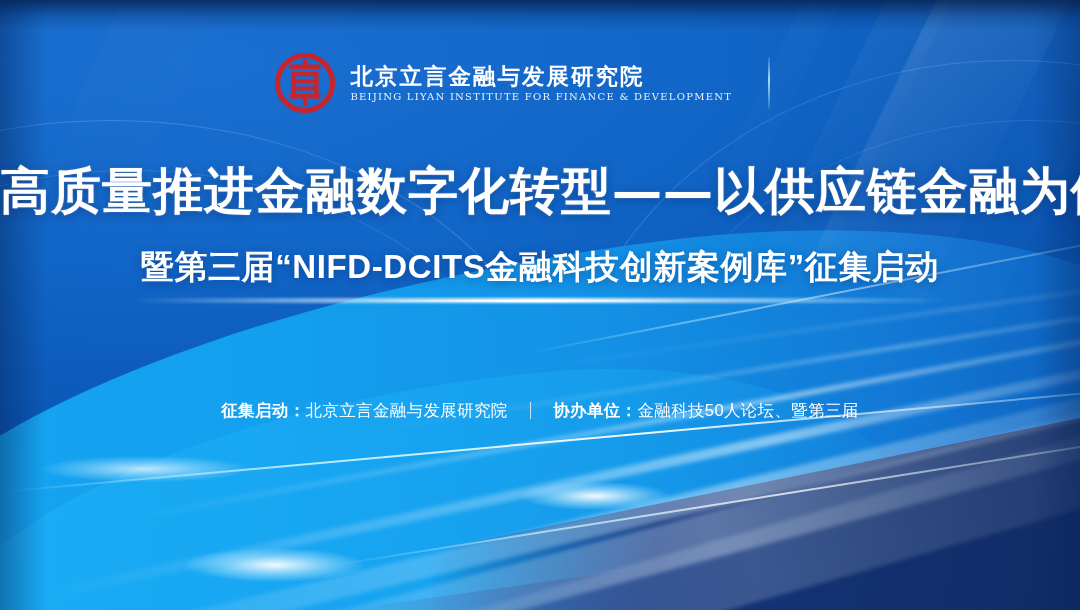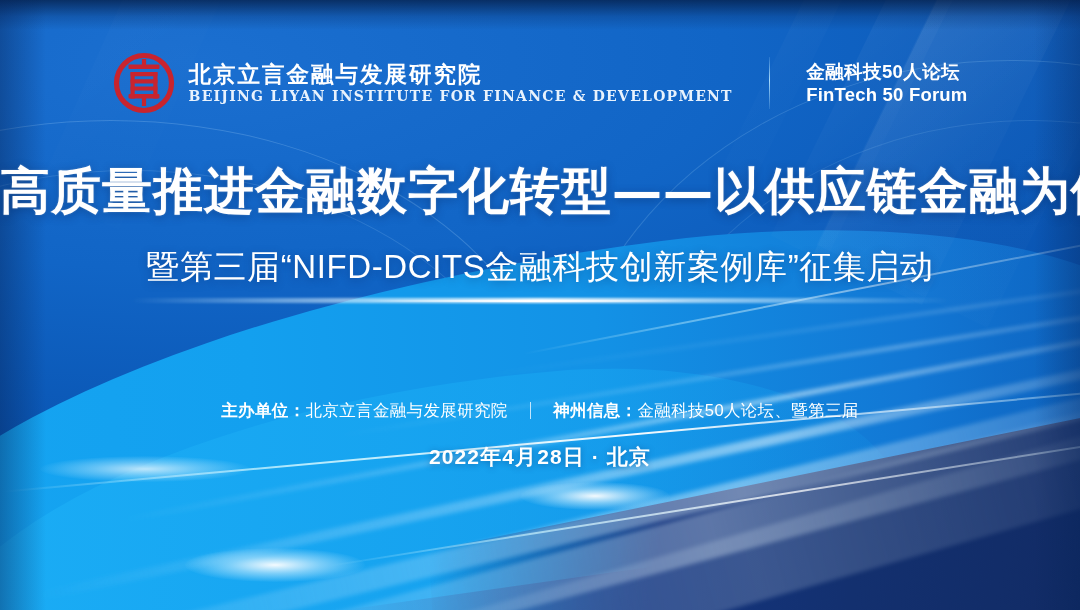--- a/index.html
+++ b/index.html
@@ -208,22 +208,22 @@
     color: #ffffff;
     font-size: 22.5px;
     font-weight: 700;
     letter-spacing: 2.0px;
     line-height: 1.12;
     font-family: "DejaVu Serif", "Liberation Serif", serif;
     white-space: nowrap;
   }
   .inst-en {
     color: #e8f2fd;
-    font-size: 14px;
-    font-weight: 700;
+    font-size: 10px;
+    font-weight: 400;
     letter-spacing: 1.25px;
     line-height: 1.1;
     white-space: nowrap;
     font-family: "DejaVu Serif", "Liberation Serif", serif;
   }
   .logo-divider {
     width: 1.5px;
     height: 52px;
     background: linear-gradient(180deg, rgba(160,215,255,.15), rgba(175,225,255,.95) 45%, rgba(160,215,255,.15));
     margin: 0 14px;
@@ -267,21 +267,21 @@
     white-space: nowrap;
     text-shadow: 0 2px 10px rgba(3,36,95,.45), 0 0 2px rgba(255,255,255,.35);
   }
   .title-sub {
     position: absolute;
     top: 248px;
     left: 0; right: 0;
     text-align: center;
     color: #ffffff;
     font-size: 33px;
-    font-weight: 400;
+    font-weight: 700;
     letter-spacing: .6px;
     line-height: 1.16;
     white-space: nowrap;
     text-shadow: 0 2px 9px rgba(3,36,95,.40);
   }
 
   
   .org-line {
     position: absolute;
     top: 400px;
@@ -386,38 +386,33 @@
         </div>
         <div class="inst-text">
           <div class="inst-cn">北京立言金融与发展研究院</div>
           <div class="inst-en">BEIJING LIYAN INSTITUTE  FOR FINANCE &amp; DEVELOPMENT</div>
         </div>
       </div>
 
       <div class="logo-divider"></div>
 
       <div class="logo-group">
-        <div class="cft-text">
-          <div class="cft-cn">金融科技50人论坛</div>
-          <div class="cft-en">FinTech 50 Forum</div>
-        </div>
       </div>
 
     </div>
 
     <div class="title-main">高质量推进金融数字化转型——以供应链金融为例</div>
 
     <div class="title-sub">暨第三届“NIFD-DCITS金融科技创新案例库”征集启动</div>
 
     <div class="org-line">
       <div class="org-item">
-        <b>主办单位：</b><span>北京立言金融与发展研究院</span>
+        <b>征集启动：</b><span>北京立言金融与发展研究院</span>
       </div>
       <span class="org-sep"></span>
       <div class="org-item">
-        <b>神州信息：</b><span>金融科技50人论坛、暨第三届</span>
+        <b>协办单位：</b><span>金融科技50人论坛、暨第三届</span>
       </div>
     </div>
 
-    <div class="date-line">2022年4月28日 · 北京</div>
 
   </div>
 </div>
 
 </body></html>

